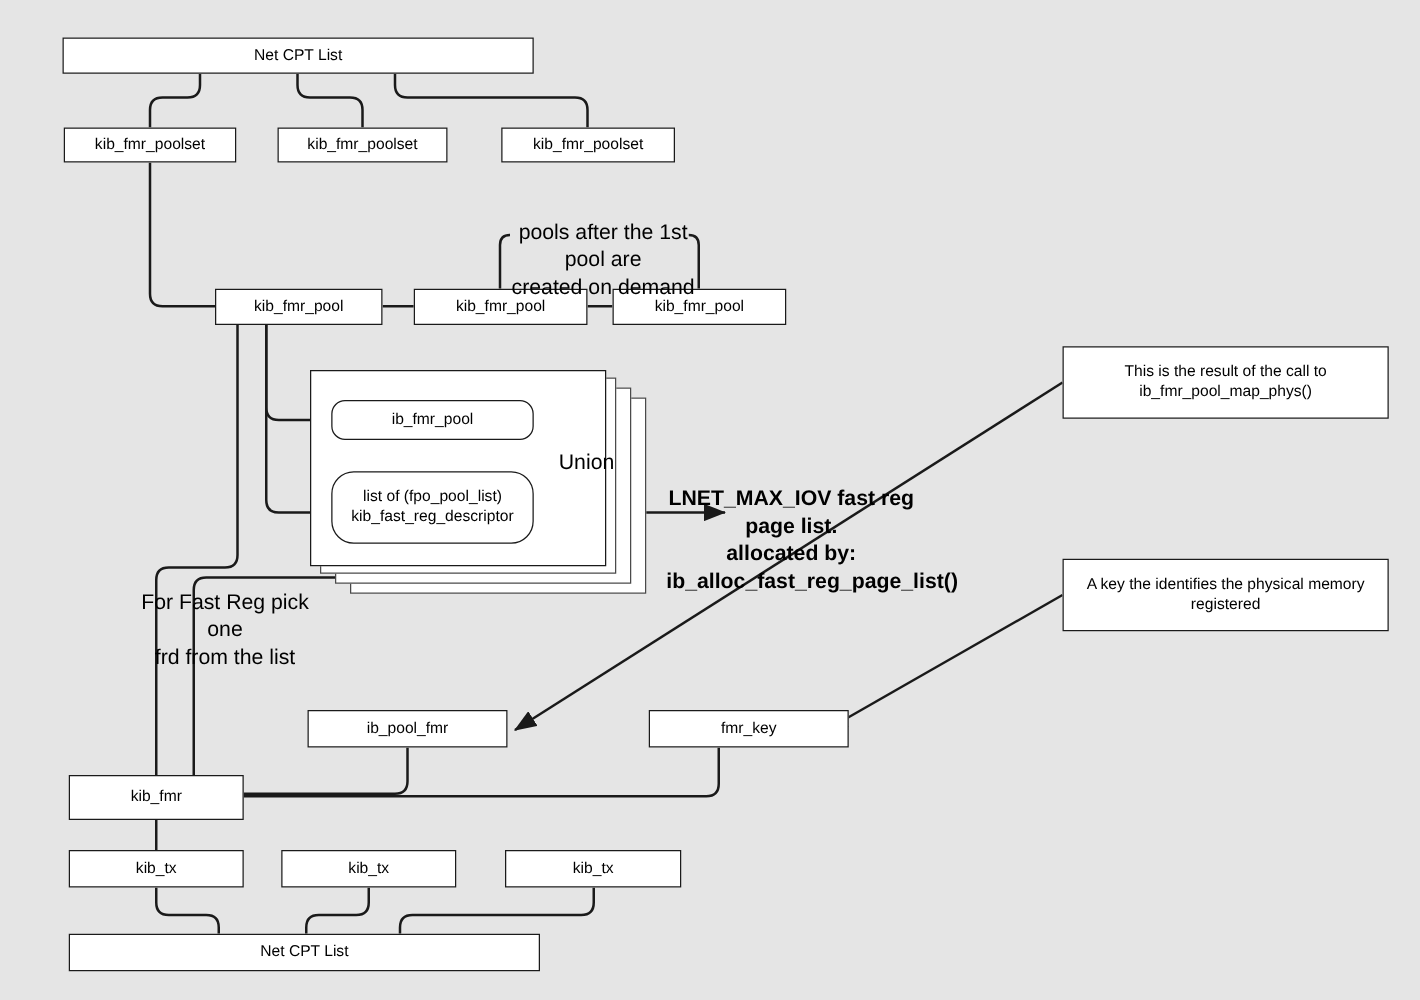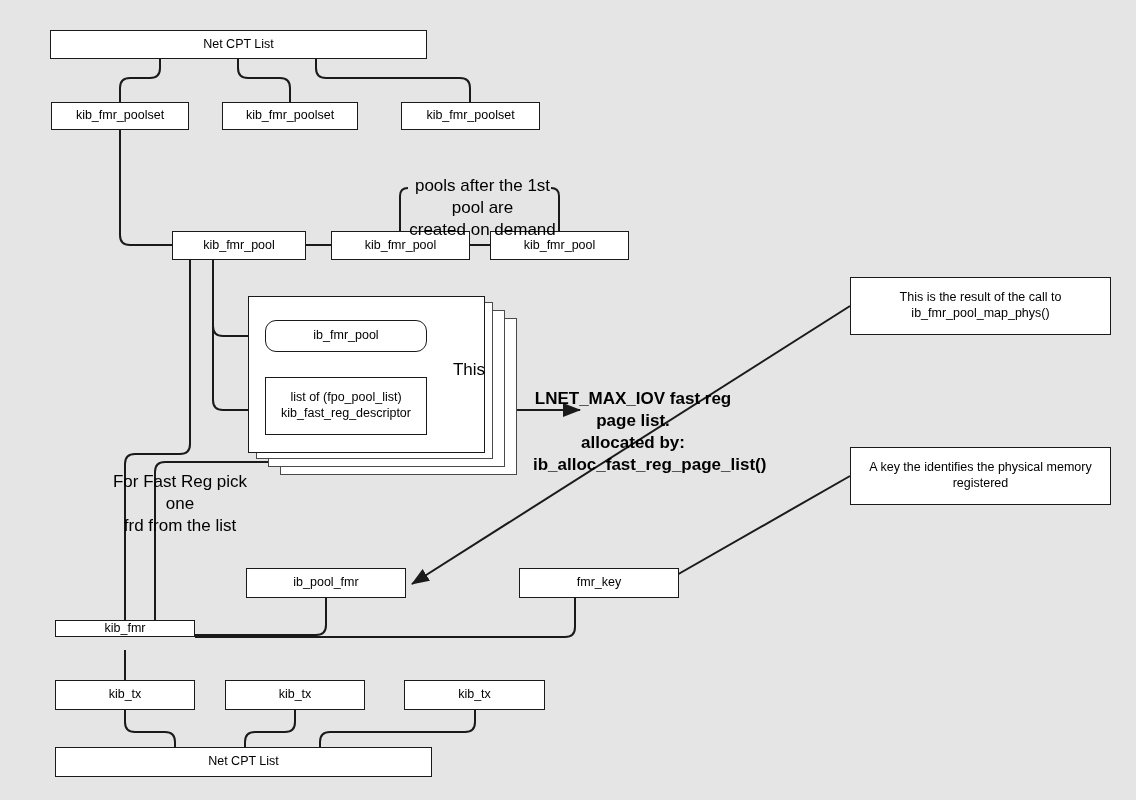--- a/index.html
+++ b/index.html
@@ -141,63 +141,63 @@
   <div class="node" style="left:331px; top:231px; width:139px; height:29px;">
     <span class="node-text">kib_fmr_pool</span>
   </div>
   <div class="node" style="left:490px; top:231px; width:139px; height:29px;">
     <span class="node-text">kib_fmr_pool</span>
   </div>
 
   <div class="node inner" style="left:265px; top:320px; width:162px; height:32px;border-radius:11px;">
     <span class="node-text">ib_fmr_pool</span>
   </div>
-  <div class="node inner" style="left:265px; top:377px; width:162px; height:58px;">
+  <div class="node inner" style="left:265px; top:377px; width:162px; height:58px;border-radius:18px;">
     <span class="node-text">list of (fpo_pool_list)
 kib_fast_reg_descriptor</span>
   </div>
 
   <div class="node" style="left:850px; top:447px; width:261px; height:58px;">
     <span class="node-text">A key the identifies the physical memory
 registered</span>
   </div>
   <div class="node" style="left:850px; top:277px; width:261px; height:58px;">
     <span class="node-text">This is the result of the call to
 ib_fmr_pool_map_phys()</span>
   </div>
 
   <div class="node" style="left:246px; top:568px; width:160px; height:30px;">
     <span class="node-text">ib_pool_fmr</span>
   </div>
   <div class="node" style="left:495px; top:568px; width:160px; height:30px;margin-left:24px;">
     <span class="node-text">fmr_key</span>
   </div>
 
-  <div class="node" style="left:55px; top:620px; width:140px; height:17px;">
+  <div class="node" style="left:55px; top:620px; width:140px; height:36px;">
     <span class="node-text">kib_fmr</span>
   </div>
 
   <div class="node" style="left:55px; top:680px; width:140px; height:30px;">
     <span class="node-text">kib_tx</span>
   </div>
   <div class="node" style="left:225px; top:680px; width:140px; height:30px;">
     <span class="node-text">kib_tx</span>
   </div>
   <div class="node" style="left:404px; top:680px; width:141px; height:30px;">
     <span class="node-text">kib_tx</span>
   </div>
 
   <div class="node" style="left:55px; top:747px; width:377px; height:30px;">
     <span class="node-text">Net CPT List</span>
   </div>
 
   <div class="label" style="left:400px; top:175px; width:165px;">pools after the 1st pool are
 created on demand</div>
 
-  <div class="label" style="left:447px; top:359px; width:44px;">This</div>
+  <div class="label" style="left:447px; top:359px; width:44px;">Union</div>
 
   <div class="label" style="left:533px; top:388px; width:200px;font-weight:bold;">LNET_MAX_IOV fast reg page list.
 allocated by:
 ib_alloc_fast_reg_page_list()</div>
 
   <div class="label" style="left:105px; top:447px; width:150px;margin-top:24px;">For Fast Reg pick one
 frd from the list</div>
 
 </div>
 

